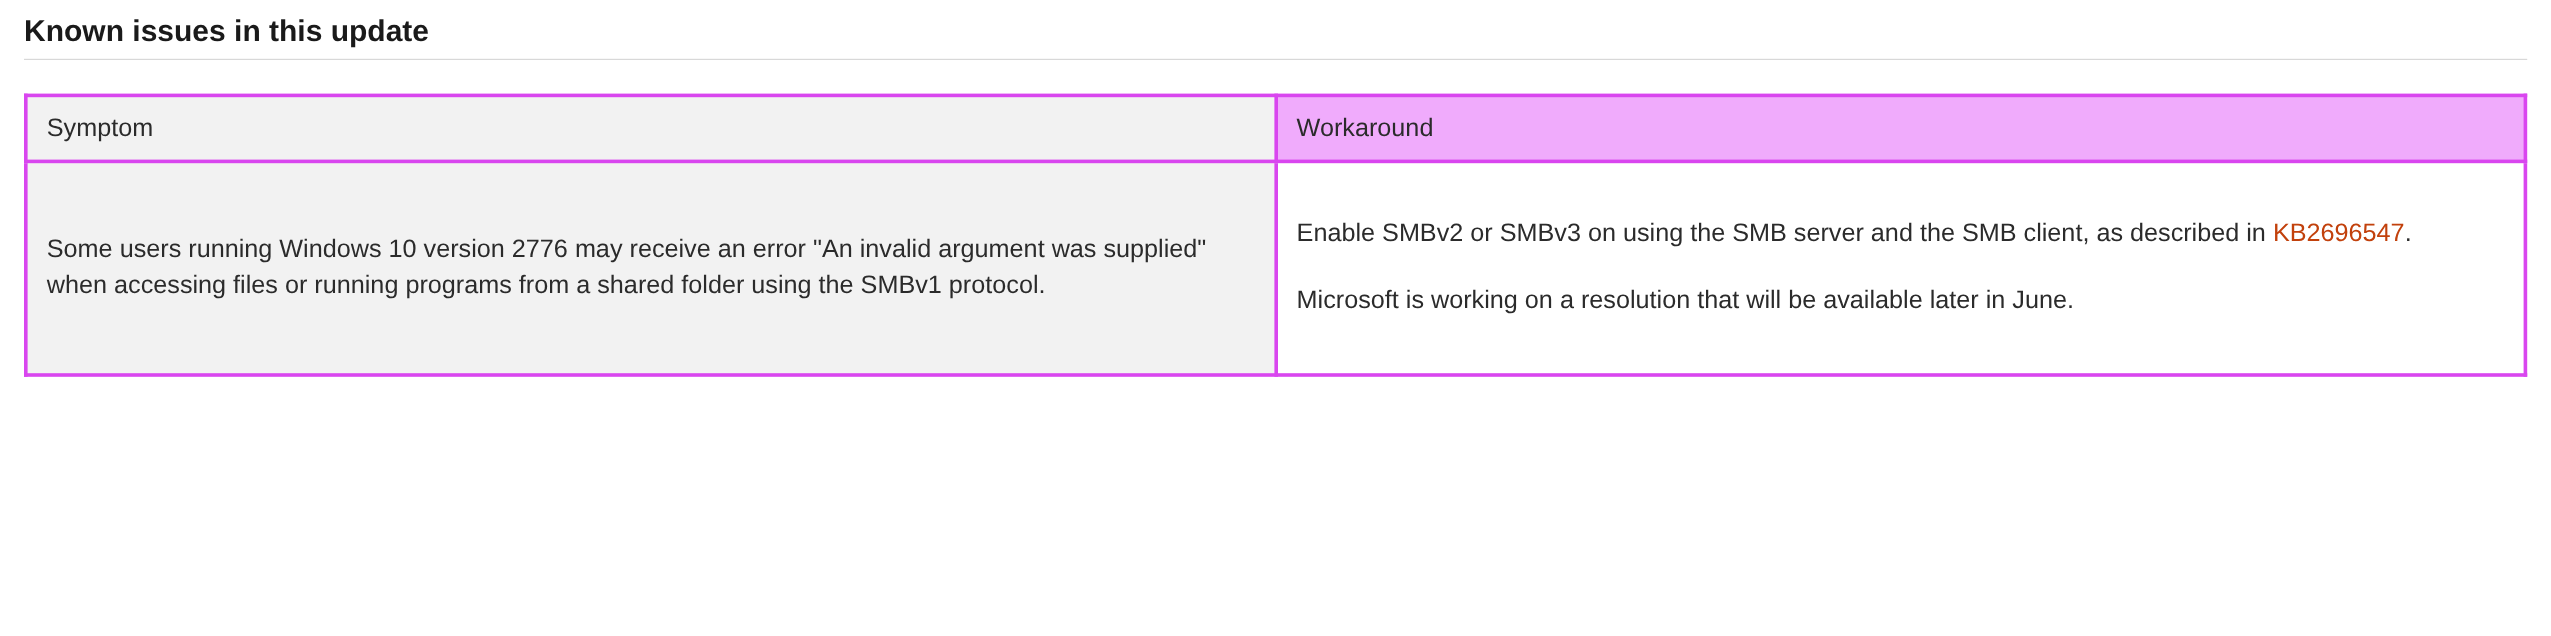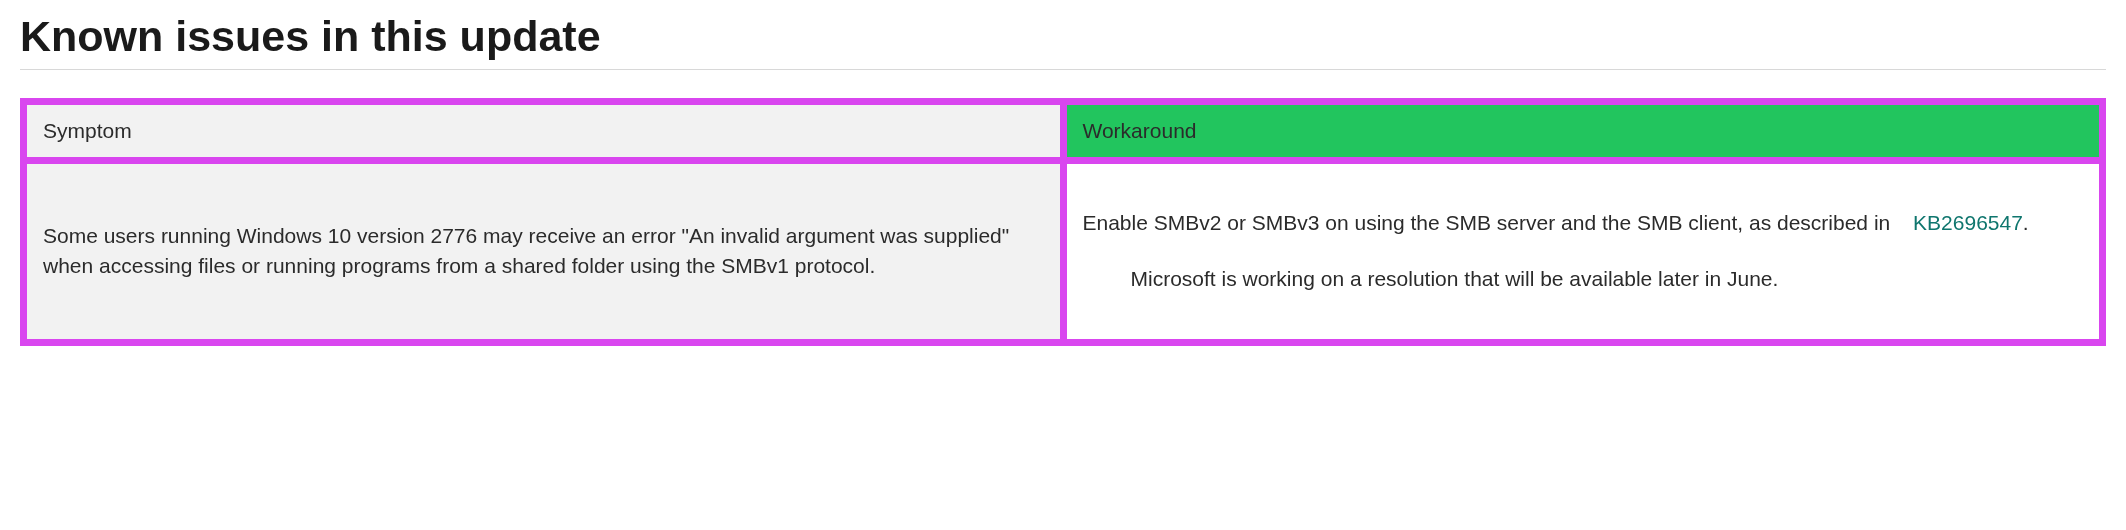--- a/index.html
+++ b/index.html
@@ -7,64 +7,62 @@
       margin: 0;
       padding: 0;
     }
     body {
       font-family: "Segoe UI", -apple-system, BlinkMacSystemFont, sans-serif;
       background: #ffffff;
       color: #222222;
       padding: 12px 20px 40px 20px;
     }
     h2.section-heading {
-      font-size: 43px;
+      font-size: 25px;
       font-weight: 700;
       color: #1a1a1a;
       padding-bottom: 8px;
       border-bottom: 1px solid #d8d8d8;
       margin-bottom: 28px;
     }
     table.known-issues {
       width: 100%;
       border-collapse: collapse;
       font-size: 21px;
       color: #2b2b2b;
     }
     table.known-issues th,
     table.known-issues td {
-      border: 7px solid #d946ef;
+      border: 3px solid #d946ef;
       padding: 14px 16px;
       text-align: left;
       vertical-align: middle;
       font-weight: 400;
     }
     table.known-issues th {
       font-weight: 400;
-      background: #22c55e;
+      background: #f0abfc;
     }
     table.known-issues th.col-symptom,
     table.known-issues td.col-symptom {
       width: 50%;
       background: #f2f2f2;
     }
     table.known-issues td {
       line-height: 1.45;
     }
     table.known-issues td p {
       margin: 0;
     }
     table.known-issues td p + p {
       margin-top: 26px;
-      margin-left: 48px;
     }
     a.kb-link {
-      color: #0f766e;
+      color: #c2410c;
       text-decoration: none;
-      margin-left: 17px;
     }
     .cell-content {
       padding: 30px 0;
     }
   </style>
 </head>
 <body>
 
 <h2 class="section-heading">Known issues in this update</h2>
 

